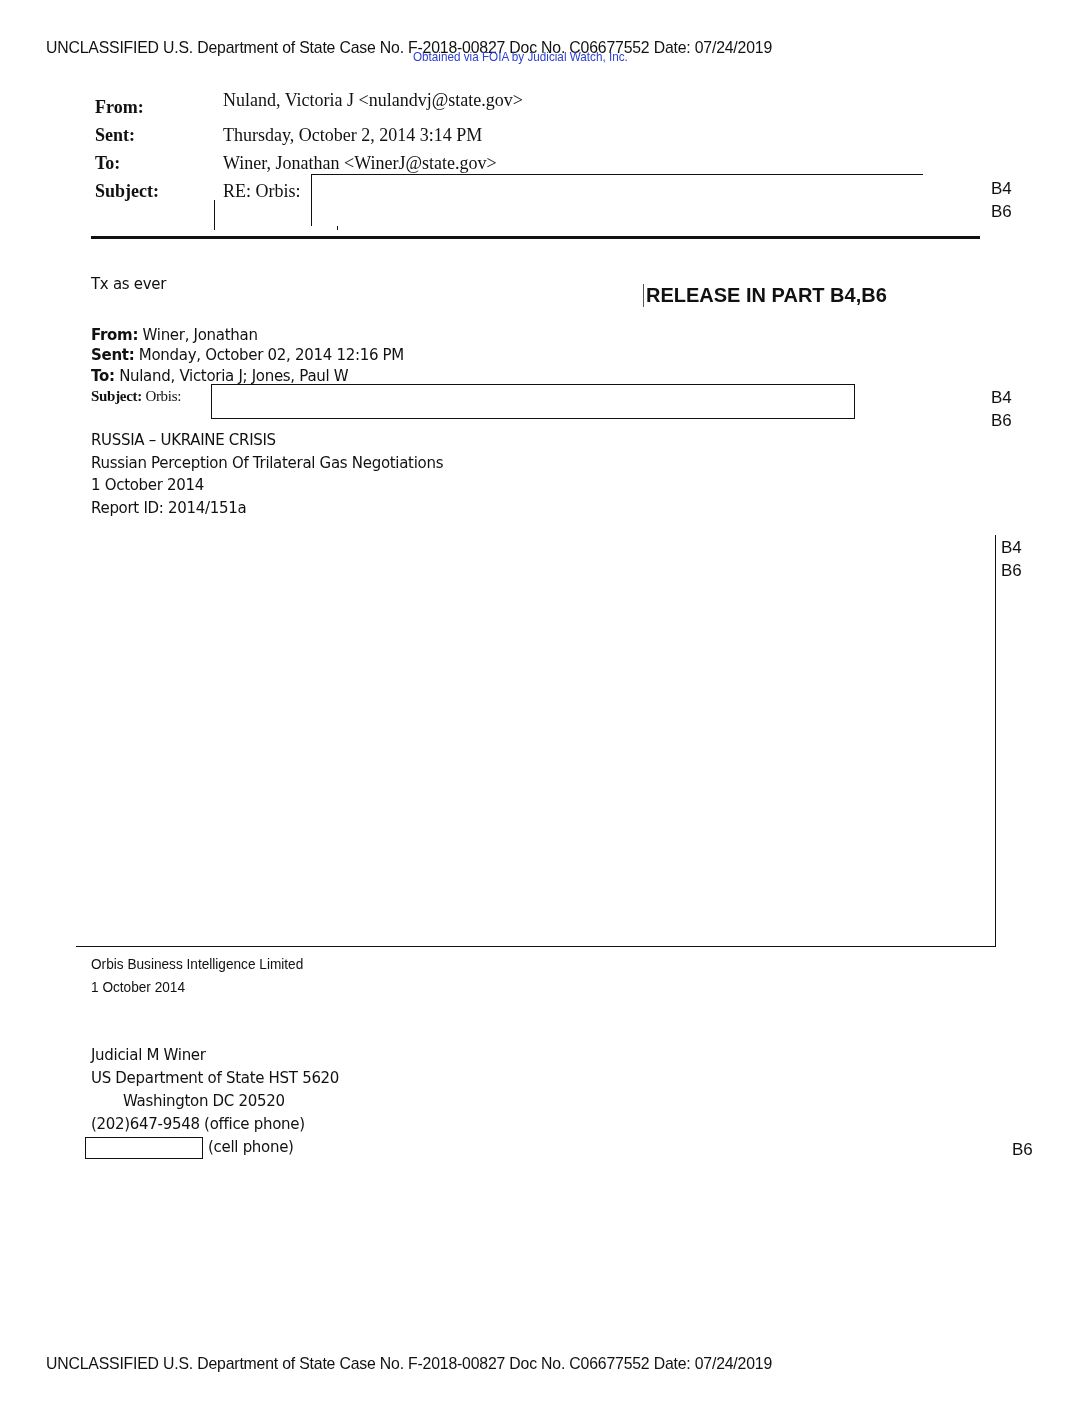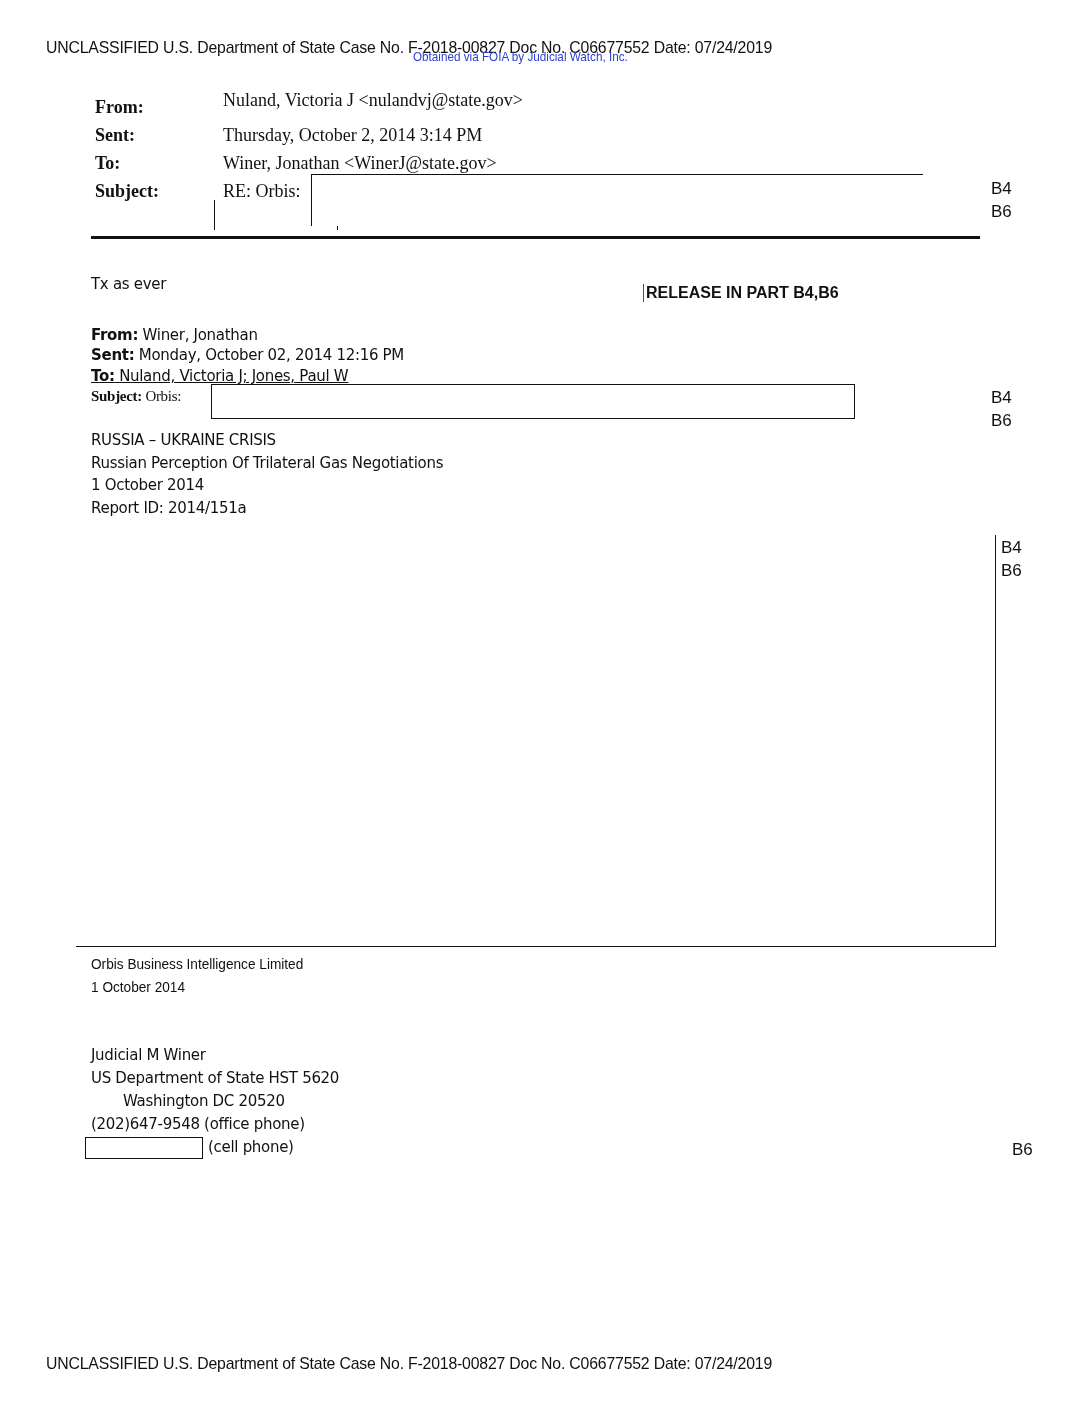--- a/index.html
+++ b/index.html
@@ -9,21 +9,21 @@
     .foia { font-family: "Liberation Sans", sans-serif; font-size: 13px; color: #2b3fd0; white-space: nowrap; transform: scaleX(0.9); transform-origin: left top; }
     .serif { font-family: "Liberation Serif", serif; font-size: 18px; white-space: nowrap; }
     .serif.lbl { font-weight: bold; }
     .sans { font-family: "DejaVu Sans", sans-serif; font-size: 15px; white-space: nowrap; letter-spacing: -0.3px; }
     .sans b { font-weight: bold; }
     .condensed { font-family: "Liberation Sans Narrow", "Liberation Sans", sans-serif; font-size: 15.5px; white-space: nowrap; transform: scaleX(0.88); transform-origin: left top; }
     .code { font-family: "Liberation Sans", sans-serif; font-size: 17px; line-height: 23px; color: #111; }
     .redact { border: 1px solid #111; background: #fff; }
     .vline { background: #111; width: 1px; }
     .hline { background: #111; height: 1px; }
-    .release { font-family: "Liberation Sans", sans-serif; font-weight: bold; font-size: 16px; white-space: nowrap; }
+    .release { font-family: "Liberation Sans", sans-serif; font-weight: bold; font-size: 20px; white-space: nowrap; }
   </style>
 </head>
 <body>
 
 <div class="abs stamp" style="left:46px; top:38px;">UNCLASSIFIED  U.S. Department of State  Case No. F-2018-00827  Doc No. C06677552  Date: 07/24/2019</div>
 <div class="abs foia" style="left:413px; top:49px;">Obtained via FOIA by Judicial Watch, Inc.</div>
 
 <div>
   <div class="abs serif lbl" style="left:95px; top:97px;">From:</div>
   <div class="abs serif" style="left:223px; top:90px;">Nuland, Victoria J &lt;nulandvj@state.gov&gt;</div>
@@ -50,21 +50,21 @@
   <div class="abs" style="left:91px; top:236px; width:889px; height:3px; background:#111;"></div>
 </div>
 
 <div class="abs sans" style="left:91px; top:275px;">Tx as ever</div>
 
 <div class="abs release" style="left:643px; top:284px; border-left:1px solid #555; padding-left:2px;">RELEASE IN PART B4,B6</div>
 
 <div>
   <div class="abs sans" style="left:91px; top:326px;"><b>From:</b> <span>Winer, Jonathan</span></div>
   <div class="abs sans" style="left:91px; top:346px;"><b>Sent:</b> <span>Monday, October 02, 2014 12:16 PM</span></div>
-  <div class="abs sans" style="left:91px; top:367px;text-decoration:underline;"><b>To:</b> <span>Nuland, Victoria J; Jones, Paul W</span></div>
+  <div class="abs sans" style="left:91px; top:367px;"><b>To:</b> <span>Nuland, Victoria J; Jones, Paul W</span></div>
   <div class="abs sans" style="left:91px; top:388px;font-family:Liberation Serif, serif;"><b>Subject:</b> <span>Orbis:</span></div>
 
   <div class="abs redact" style="left:211px; top:384px; width:642px; height:33px;"></div>
 
   <div class="abs code" style="left:991px; top:386px;">
     <div>B4</div>
     <div>B6</div>
   </div>
 </div>
 

